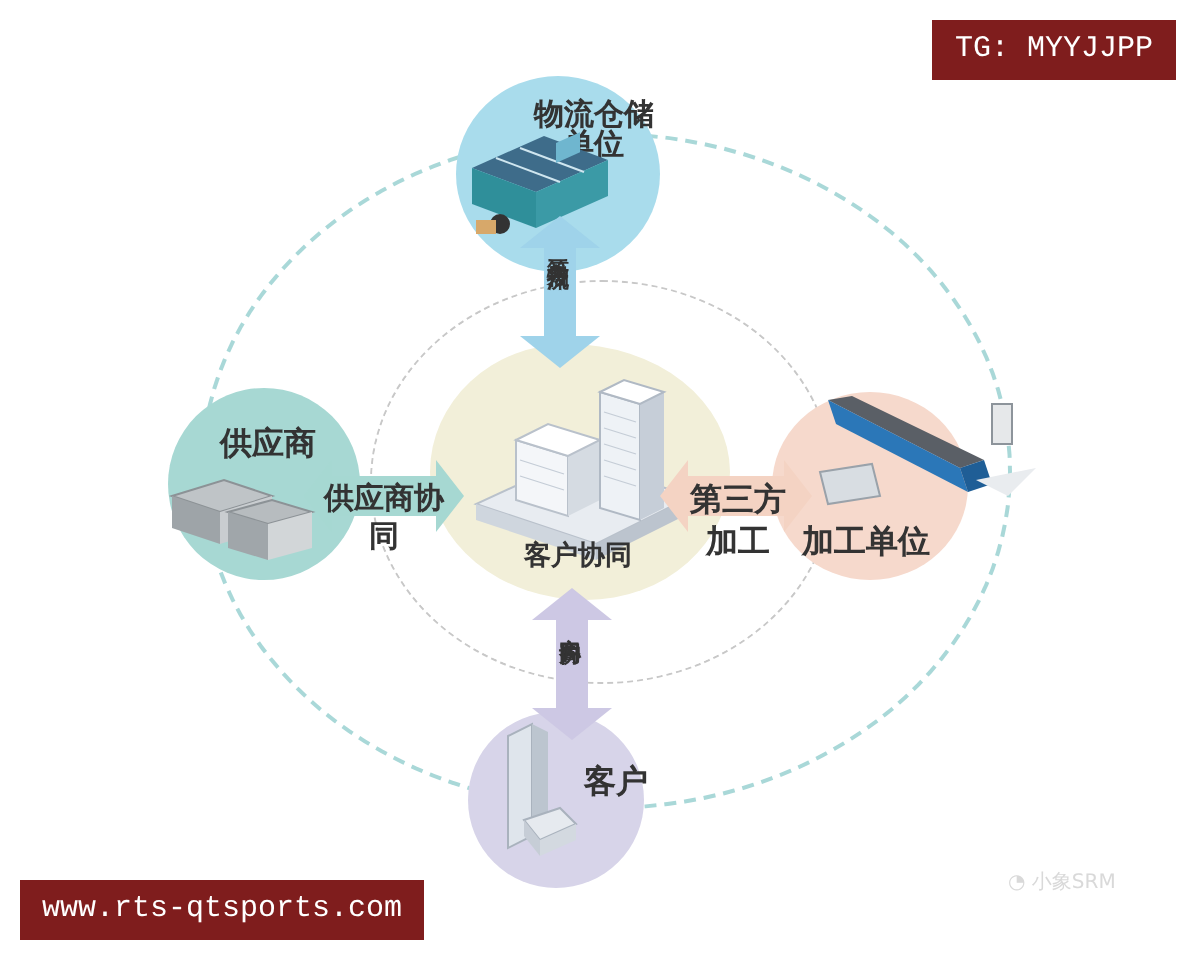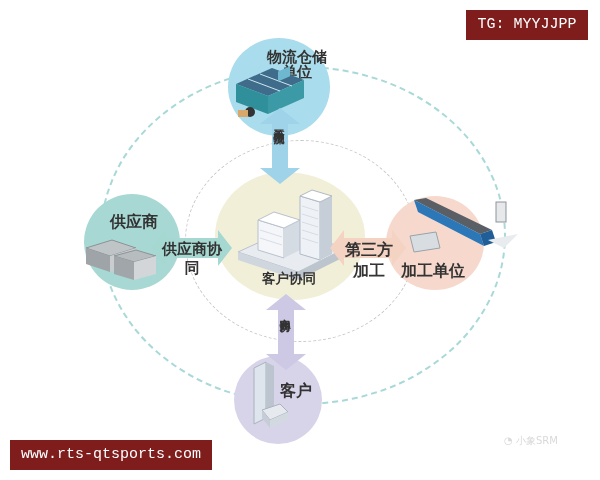--- a/index.html
+++ b/index.html
@@ -91,21 +91,21 @@
   <polygon points="88,44 118,38 104,52" fill="#e9ecef"></polygon>
   <polygon points="10,40 36,36 40,52 14,56" fill="#d8dde2" stroke="#9aa2aa"></polygon>
 </svg>
 
 <svg class="abs" style="left:330px;top:228px;" width="76" height="40">
   <polygon points="0,20 14,2 14,10 62,10 62,2 76,20 62,38 62,30 14,30 14,38" fill="#f4d3c3"></polygon>
 </svg>
 <div class="arrow-text" style="left:340px;top:240px;width:58px;font-size:16px;">第三方加工</div>
 
 <div class="node" style="left:234px;top:356px;width:88px;height:88px;background:#d7d4e9;"></div>
-<div class="node-label" style="left:276px;top:383px;width:40px;text-align:center;">客户</div>
+<div class="node-label" style="left:288px;top:383px;width:40px;text-align:center;">客户</div>
 <svg class="abs" style="left:250px;top:360px;" width="40" height="70">
   <polygon points="4,8 16,2 16,58 4,64" fill="#dfe5ec" stroke="#a9b2bd"></polygon>
   <polygon points="16,2 24,6 24,60 16,58" fill="#bcc5cf"></polygon>
   <polygon points="12,50 30,44 38,52 20,60" fill="#e6eaef" stroke="#a9b2bd"></polygon>
   <polygon points="12,50 20,60 20,68 12,58" fill="#c6cdd6"></polygon>
   <polygon points="20,60 38,52 38,60 20,68" fill="#d3d9e0"></polygon>
 </svg>
 
 <svg class="abs" style="left:264px;top:294px;" width="44" height="76">
   <polygon points="22,0 42,16 30,16 30,60 42,60 22,76 2,60 14,60 14,16 2,16" fill="#cdc8e4"></polygon>

